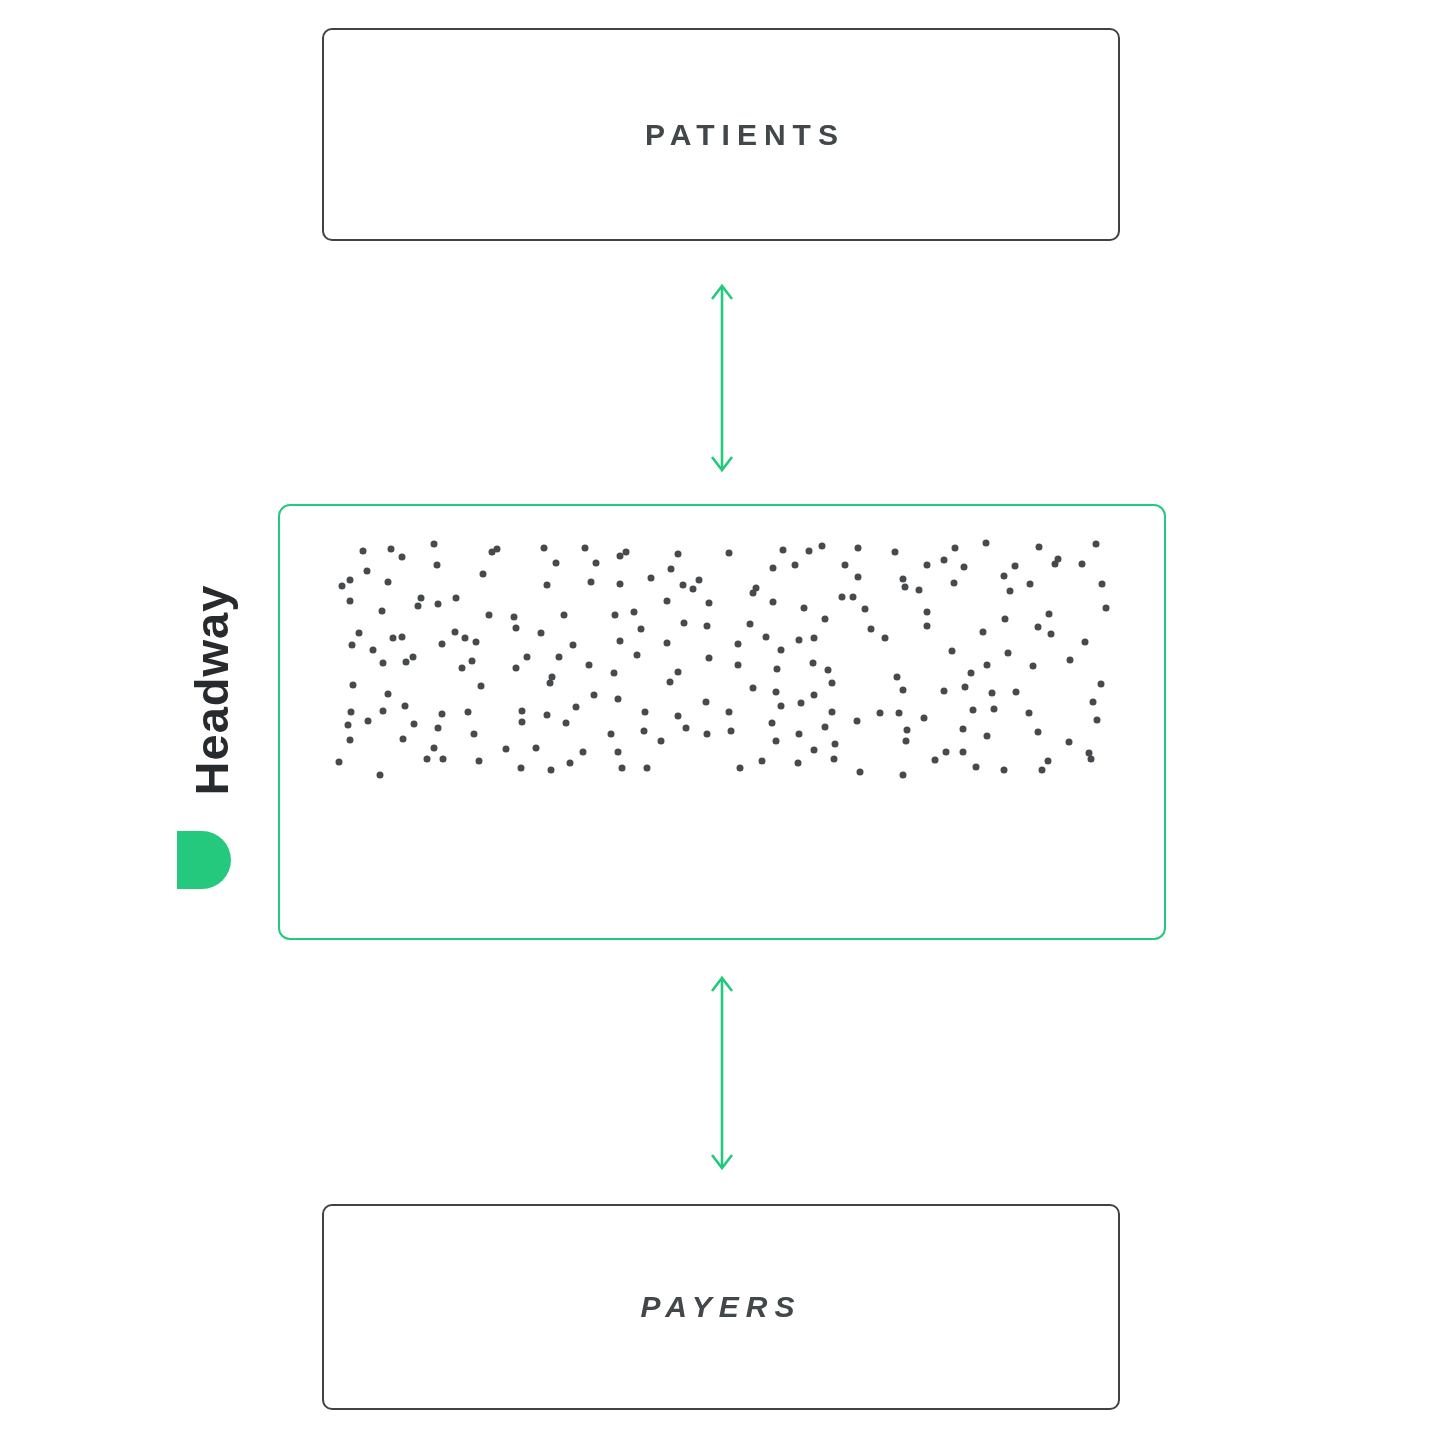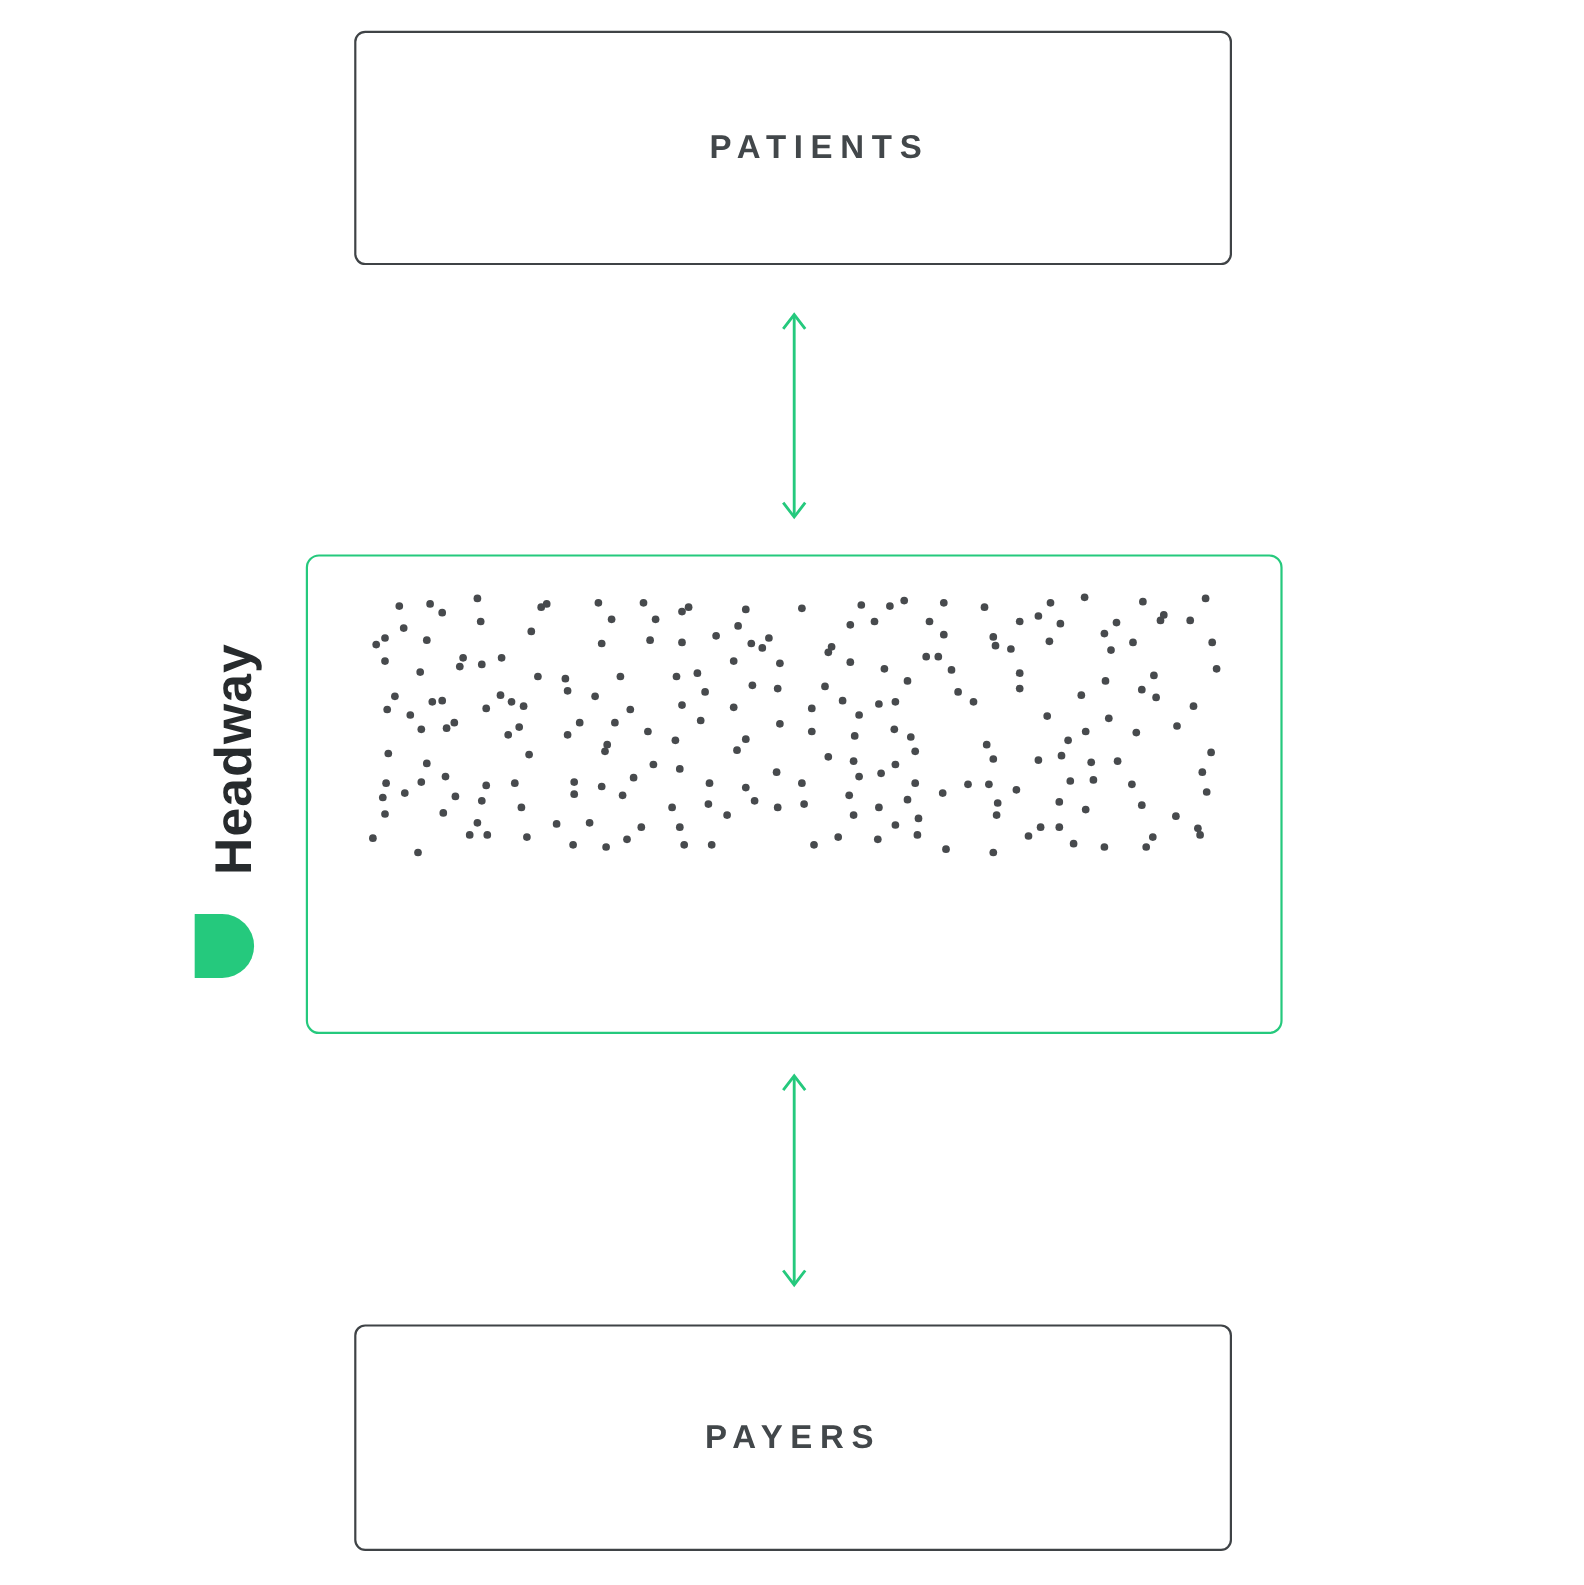--- a/index.html
+++ b/index.html
@@ -37,21 +37,21 @@
   }
   .node-label {
     font-size: 30px;
     font-weight: 700;
     letter-spacing: 7px;
     color: var(--label);
   }
 
   .node-patients { left: 322px; top: 28px;  width: 798px; height: 213px; padding-left: 48px; }
   .node-providers{ left: 278px; top: 504px; width: 888px; height: 436px; }
-  .node-payers   { left: 322px; top: 1204px; width: 798px; height: 206px; }
+  .node-payers   { left: 322px; top: 1204px; width: 798px; height: 206px; font-style: italic; }
 
   .providers-label {
     position: absolute;
     left: 0; right: 0;
     bottom: 48px;
     text-align: center;
     font-size: 30px;
     font-weight: 700;
     letter-spacing: 7px;
     color: var(--label);

